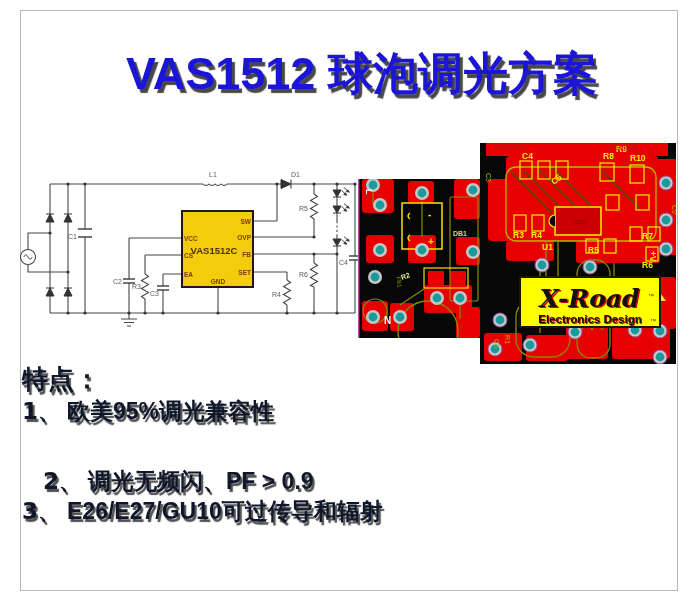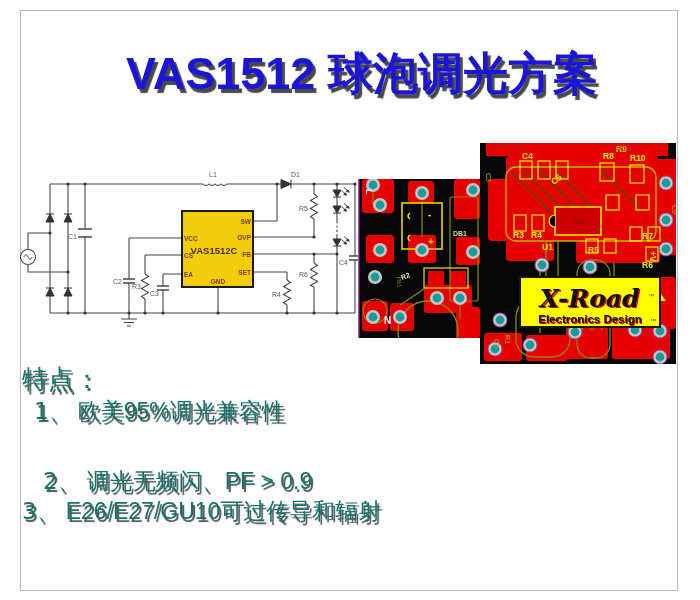--- a/index.html
+++ b/index.html
@@ -5,24 +5,24 @@
   html,body{margin:0;padding:0;}
   body{width:700px;height:600px;background:#ffffff;font-family:"Liberation Sans",sans-serif;position:relative;overflow:hidden;}
   .stage{position:absolute;left:0;top:0;width:700px;height:600px;}
   .frame{position:absolute;left:20px;top:10px;width:656px;height:579px;border:1px solid #b8b8b8;}
   .title{position:absolute;left:12px;top:44px;width:700px;text-align:center;
          font-size:45px;font-weight:bold;color:#1b15d8;
          text-shadow:3px 4px 1px rgba(40,40,40,0.85);white-space:nowrap;}
   .schematic{position:absolute;left:13px;top:163px;}
   .pcb-left{position:absolute;left:358px;top:179px;width:122px;height:159px;}
   .pcb-right{position:absolute;left:480px;top:143px;width:196px;height:221px;}
-  .feat{position:absolute;left:22px;color:#0f766e;font-weight:normal;white-space:nowrap;
+  .feat{position:absolute;left:22px;color:#0f172a;font-weight:bold;white-space:nowrap;
         text-shadow:2px 3px 1px rgba(35,35,35,0.8);}
   .feat-heading{top:362px;font-size:26px;}
-  .feat-1{top:396px;font-size:23px;padding-left:12px;}
+  .feat-1{top:396px;font-size:23px;}
   .feat-2{top:466px;font-size:23px;margin-left:21px;}
   .feat-3{top:496px;font-size:23px;}
   .feat .num{font-family:"DejaVu Sans",sans-serif;margin-right:6px;}
   svg text{font-family:"Liberation Sans",sans-serif;}
   .script-font{font-family:"DejaVu Serif",serif;font-style:italic;font-weight:bold;}
 </style>
 </head>
 <body>
 
 <div class="stage">

